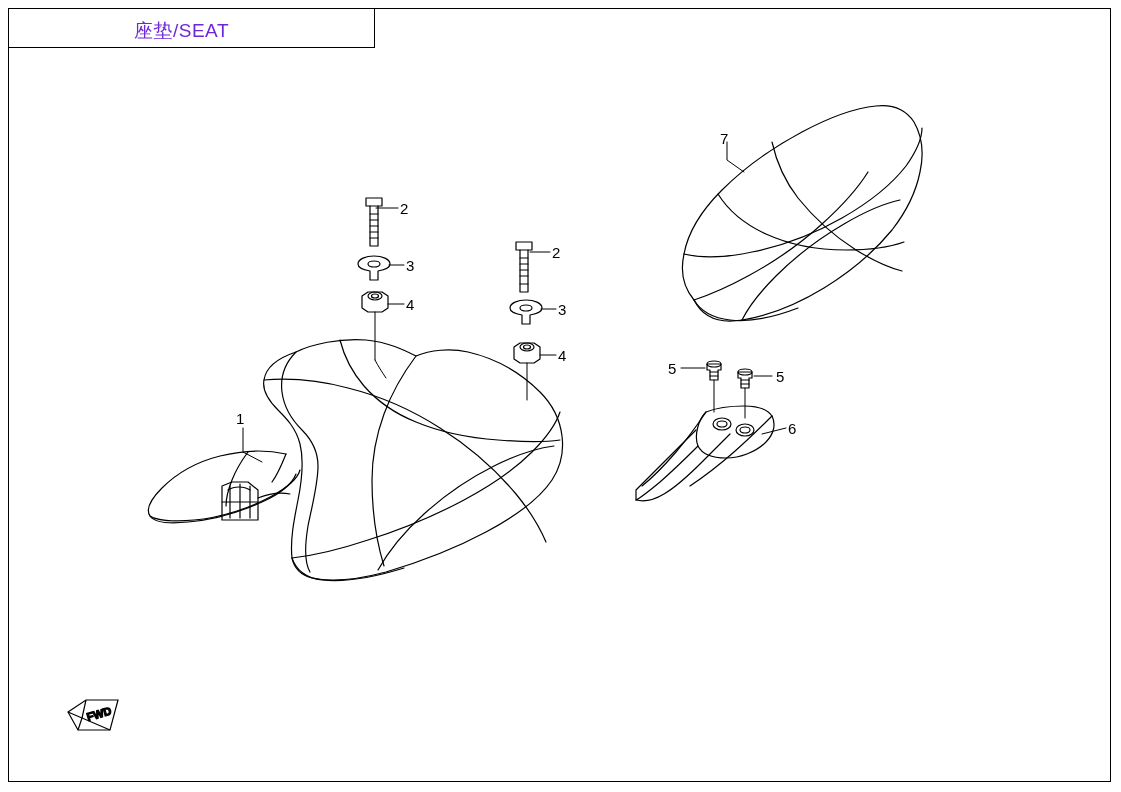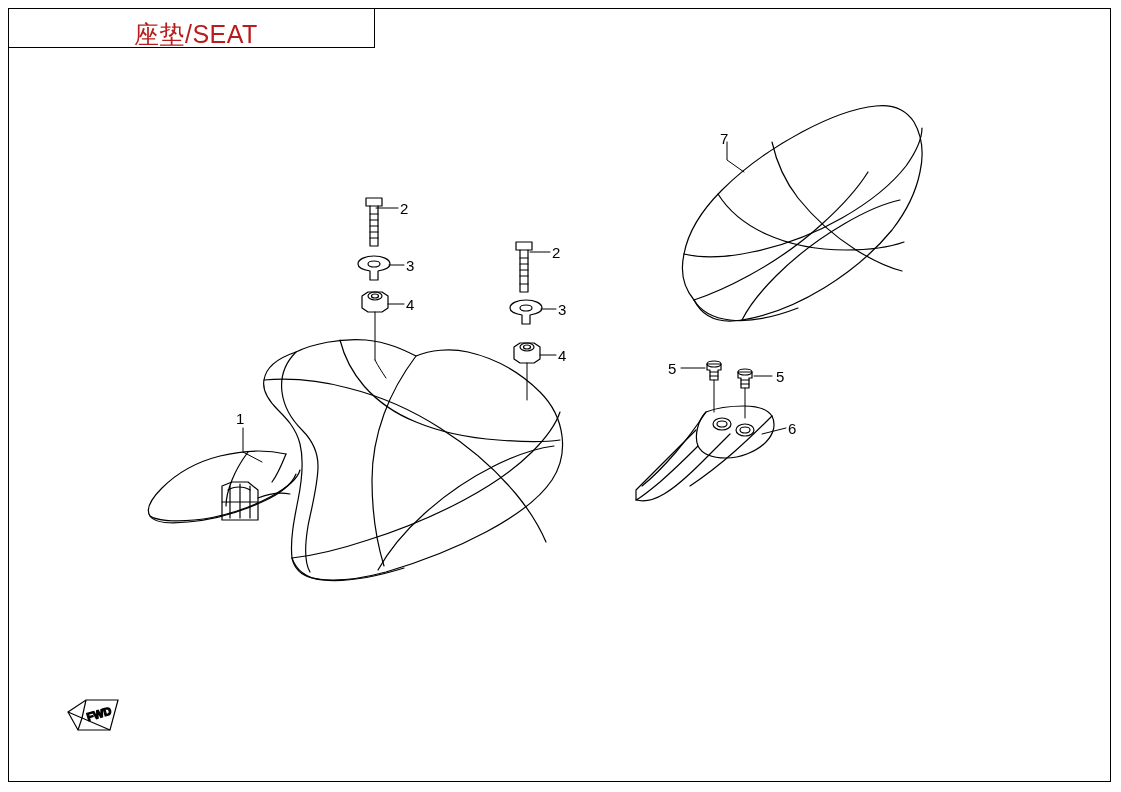--- a/index.html
+++ b/index.html
@@ -33,22 +33,22 @@
     width: 367px;
     height: 40px;
     border: 1px solid #000;
     box-sizing: border-box;
     background: #fff;
   }
   .title-text {
     position: absolute;
     left: 134px;
     top: 18px;
-    font-size: 25px;
-    color: #b91c1c;
+    font-size: 19px;
+    color: #6d28d9;
     letter-spacing: 0.5px;
     white-space: nowrap;
   }
   .callout {
     position: absolute;
     font-size: 15px;
     color: #000;
     line-height: 1;
     white-space: nowrap;
   }

